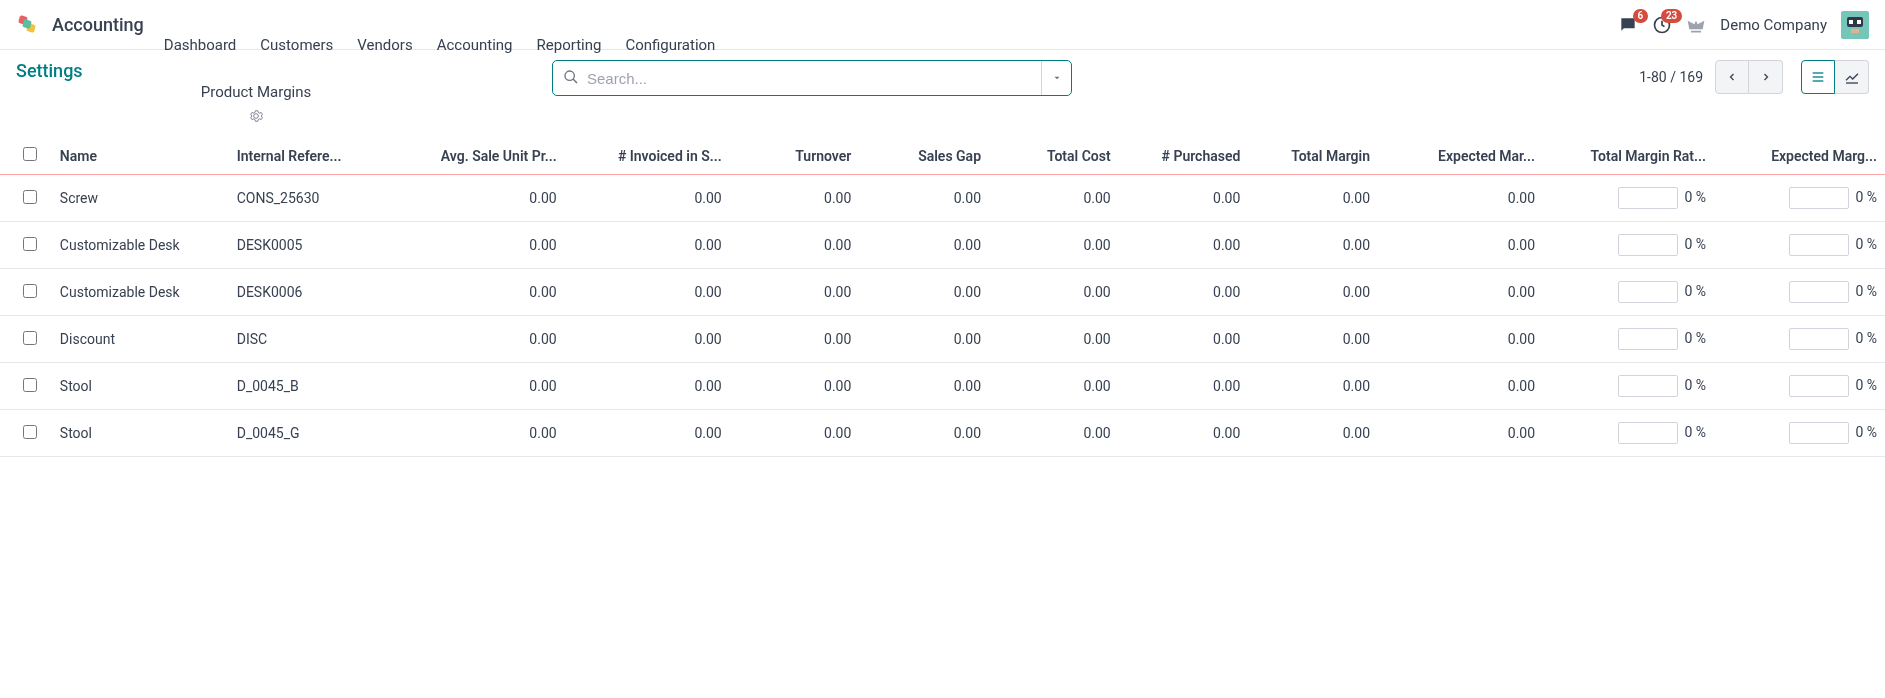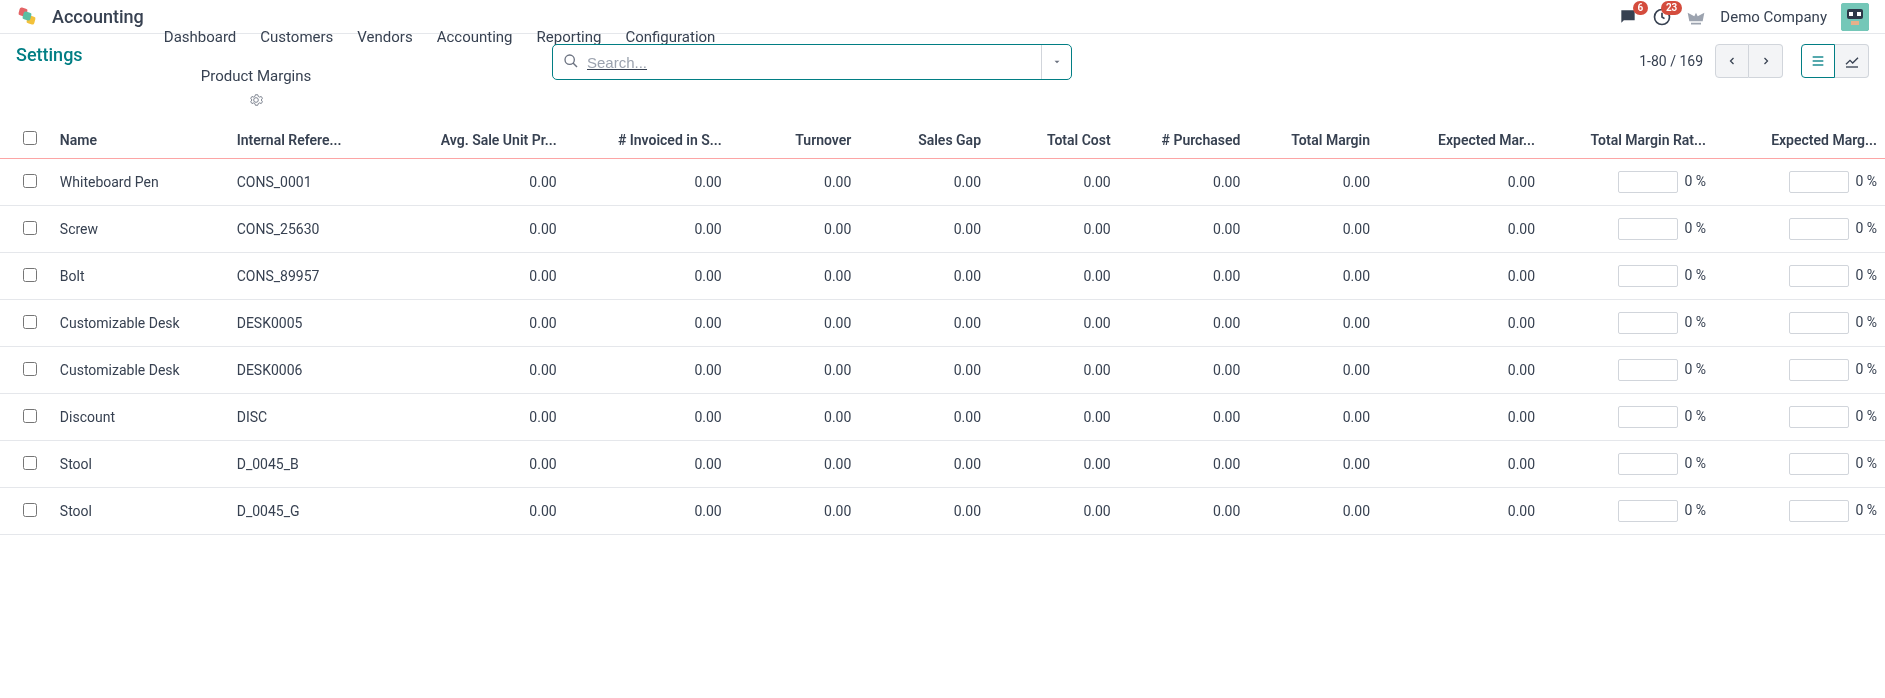--- a/index.html
+++ b/index.html
@@ -1,39 +1,39 @@
 <!DOCTYPE html>
 <html><head>
 <meta charset="utf-8">
 <style>
 * { box-sizing: border-box; margin: 0; padding: 0; }
 body { font-family: -apple-system, BlinkMacSystemFont, "Segoe UI", Roboto, sans-serif; font-size: 14px; color: #374151; background: #fff; width: 1885px; }
 
 
-.navbar { display: flex; align-items: center; height: 34px; padding: 0 16px; border-bottom: 1px solid #e5e7eb; }
+.navbar { display: flex; align-items: center; height: 50px; padding: 0 16px; border-bottom: 1px solid #e5e7eb; }
 .logo { width: 24px; height: 24px; margin-right: 12px; position: relative; }
 .logo svg { width: 24px; height: 24px; }
 .app-name { font-size: 18px; font-weight: 500; color: #374151; margin-right: 20px; }
 .nav-menu { display: flex; gap: 24px; flex: 1; }
 .nav-item { color: #374151; cursor: pointer; font-size: 15px; margin-top: 40px; }
 .nav-right { display: flex; align-items: center; gap: 14px; }
 .icon-btn { position: relative; cursor: pointer; color: #6b7280; display:flex; align-items:center; }
 .badge { position: absolute; top: -6px; right: -10px; background: #d44c3d; color: #fff; font-size: 10px; font-weight: 600; padding: 1px 5px; border-radius: 10px; line-height: 1.2; }
 .company-name { font-size: 15px; color: #374151; }
 .avatar { width: 28px; height: 28px; background: linear-gradient(135deg,#6ec1b3,#2a9d8f); border-radius: 3px; display:flex; align-items:center; justify-content:center; overflow:hidden;}
 .avatar svg { width: 28px; height: 28px; }
 
 
 .control-panel { display: flex; align-items: flex-start; padding: 10px 16px 10px 16px; gap: 16px; }
 .breadcrumb-area { flex: 0 0 auto; min-width: 480px; }
 .breadcrumb-parent { color: #017e84; font-size: 18px; font-weight: 500; cursor: pointer; }
 .breadcrumb-current { display: flex; align-items: center; gap: 8px; margin-top: 2px; font-size: 15px; color: #374151; flex-direction: column; }
 .gear-small { color: #6b7280; cursor: pointer; }
 
-.search-wrap { flex: 0 0 auto; display:flex; align-items:center; margin-left: 40px; text-decoration: underline; }
+.search-wrap { flex: 0 0 auto; display:flex; align-items:center; margin-left: 40px; }
 .search-box { display: flex; align-items: center; width: 520px; height: 36px; border: 1px solid #017e84; border-radius: 5px; }
 .search-inner { display:flex; align-items:center; flex:1; padding: 0 10px; gap:8px; }
 .search-input { border: none; outline: none; flex: 1; font-size: 15px; color: #6b7280; background: transparent; }
 .search-input::placeholder { color: #9ca3af; }
 .search-toggle { width: 30px; height: 100%; border-left: 1px solid #d1d5db; display:flex; align-items:center; justify-content:center; cursor:pointer; color:#6b7280;}
 
 .cp-right { flex: 1; display: flex; align-items: center; justify-content: flex-end; gap: 8px; }
 .pager-text { font-size: 14px; color: #374151; margin-right: 4px; }
 .btn-group { display: flex; }
 .btn-sq { width: 34px; height: 34px; border: 1px solid #d1d5db; background: #f3f4f6; display:flex; align-items:center; justify-content:center; cursor:pointer; color:#374151; }
@@ -207,52 +207,22 @@
       <th class="num"># Purchased</th>
       <th class="num">Total Margin</th>
       <th class="num">Expected Mar...</th>
       <th class="num">Total Margin Rat...</th>
       <th class="num">Expected Marg...</th>
     </tr>
   </thead>
   <tbody id="tbody">
         <tr>
           <td class="checkbox-cell"><input type="checkbox" style=""></td>
-          <td>Whiteboard Pen</td>
-          <td>CONS_0001</td>
-          <td class="num">0.00</td>
-          <td class="num">0.00</td>
-          <td class="num">0.00</td>
-          <td class="num">0.00</td>
-          <td class="num">0.00</td>
-          <td class="num">0.00</td>
-          <td class="num">0.00</td>
-          <td class="num">0.00</td>
-          <td class="rate-cell"><span class="mini-input"></span><span>0 %</span></td>
-          <td class="rate-cell"><span class="mini-input"></span><span>0 %</span></td>
-        </tr>
-        <tr>
-          <td class="checkbox-cell"><input type="checkbox" style=""></td>
           <td>Screw</td>
           <td>CONS_25630</td>
-          <td class="num">0.00</td>
-          <td class="num">0.00</td>
-          <td class="num">0.00</td>
-          <td class="num">0.00</td>
-          <td class="num">0.00</td>
-          <td class="num">0.00</td>
-          <td class="num">0.00</td>
-          <td class="num">0.00</td>
-          <td class="rate-cell"><span class="mini-input"></span><span>0 %</span></td>
-          <td class="rate-cell"><span class="mini-input"></span><span>0 %</span></td>
-        </tr>
-        <tr>
-          <td class="checkbox-cell"><input type="checkbox" style=""></td>
-          <td>Bolt</td>
-          <td>CONS_89957</td>
           <td class="num">0.00</td>
           <td class="num">0.00</td>
           <td class="num">0.00</td>
           <td class="num">0.00</td>
           <td class="num">0.00</td>
           <td class="num">0.00</td>
           <td class="num">0.00</td>
           <td class="num">0.00</td>
           <td class="rate-cell"><span class="mini-input"></span><span>0 %</span></td>
           <td class="rate-cell"><span class="mini-input"></span><span>0 %</span></td>

